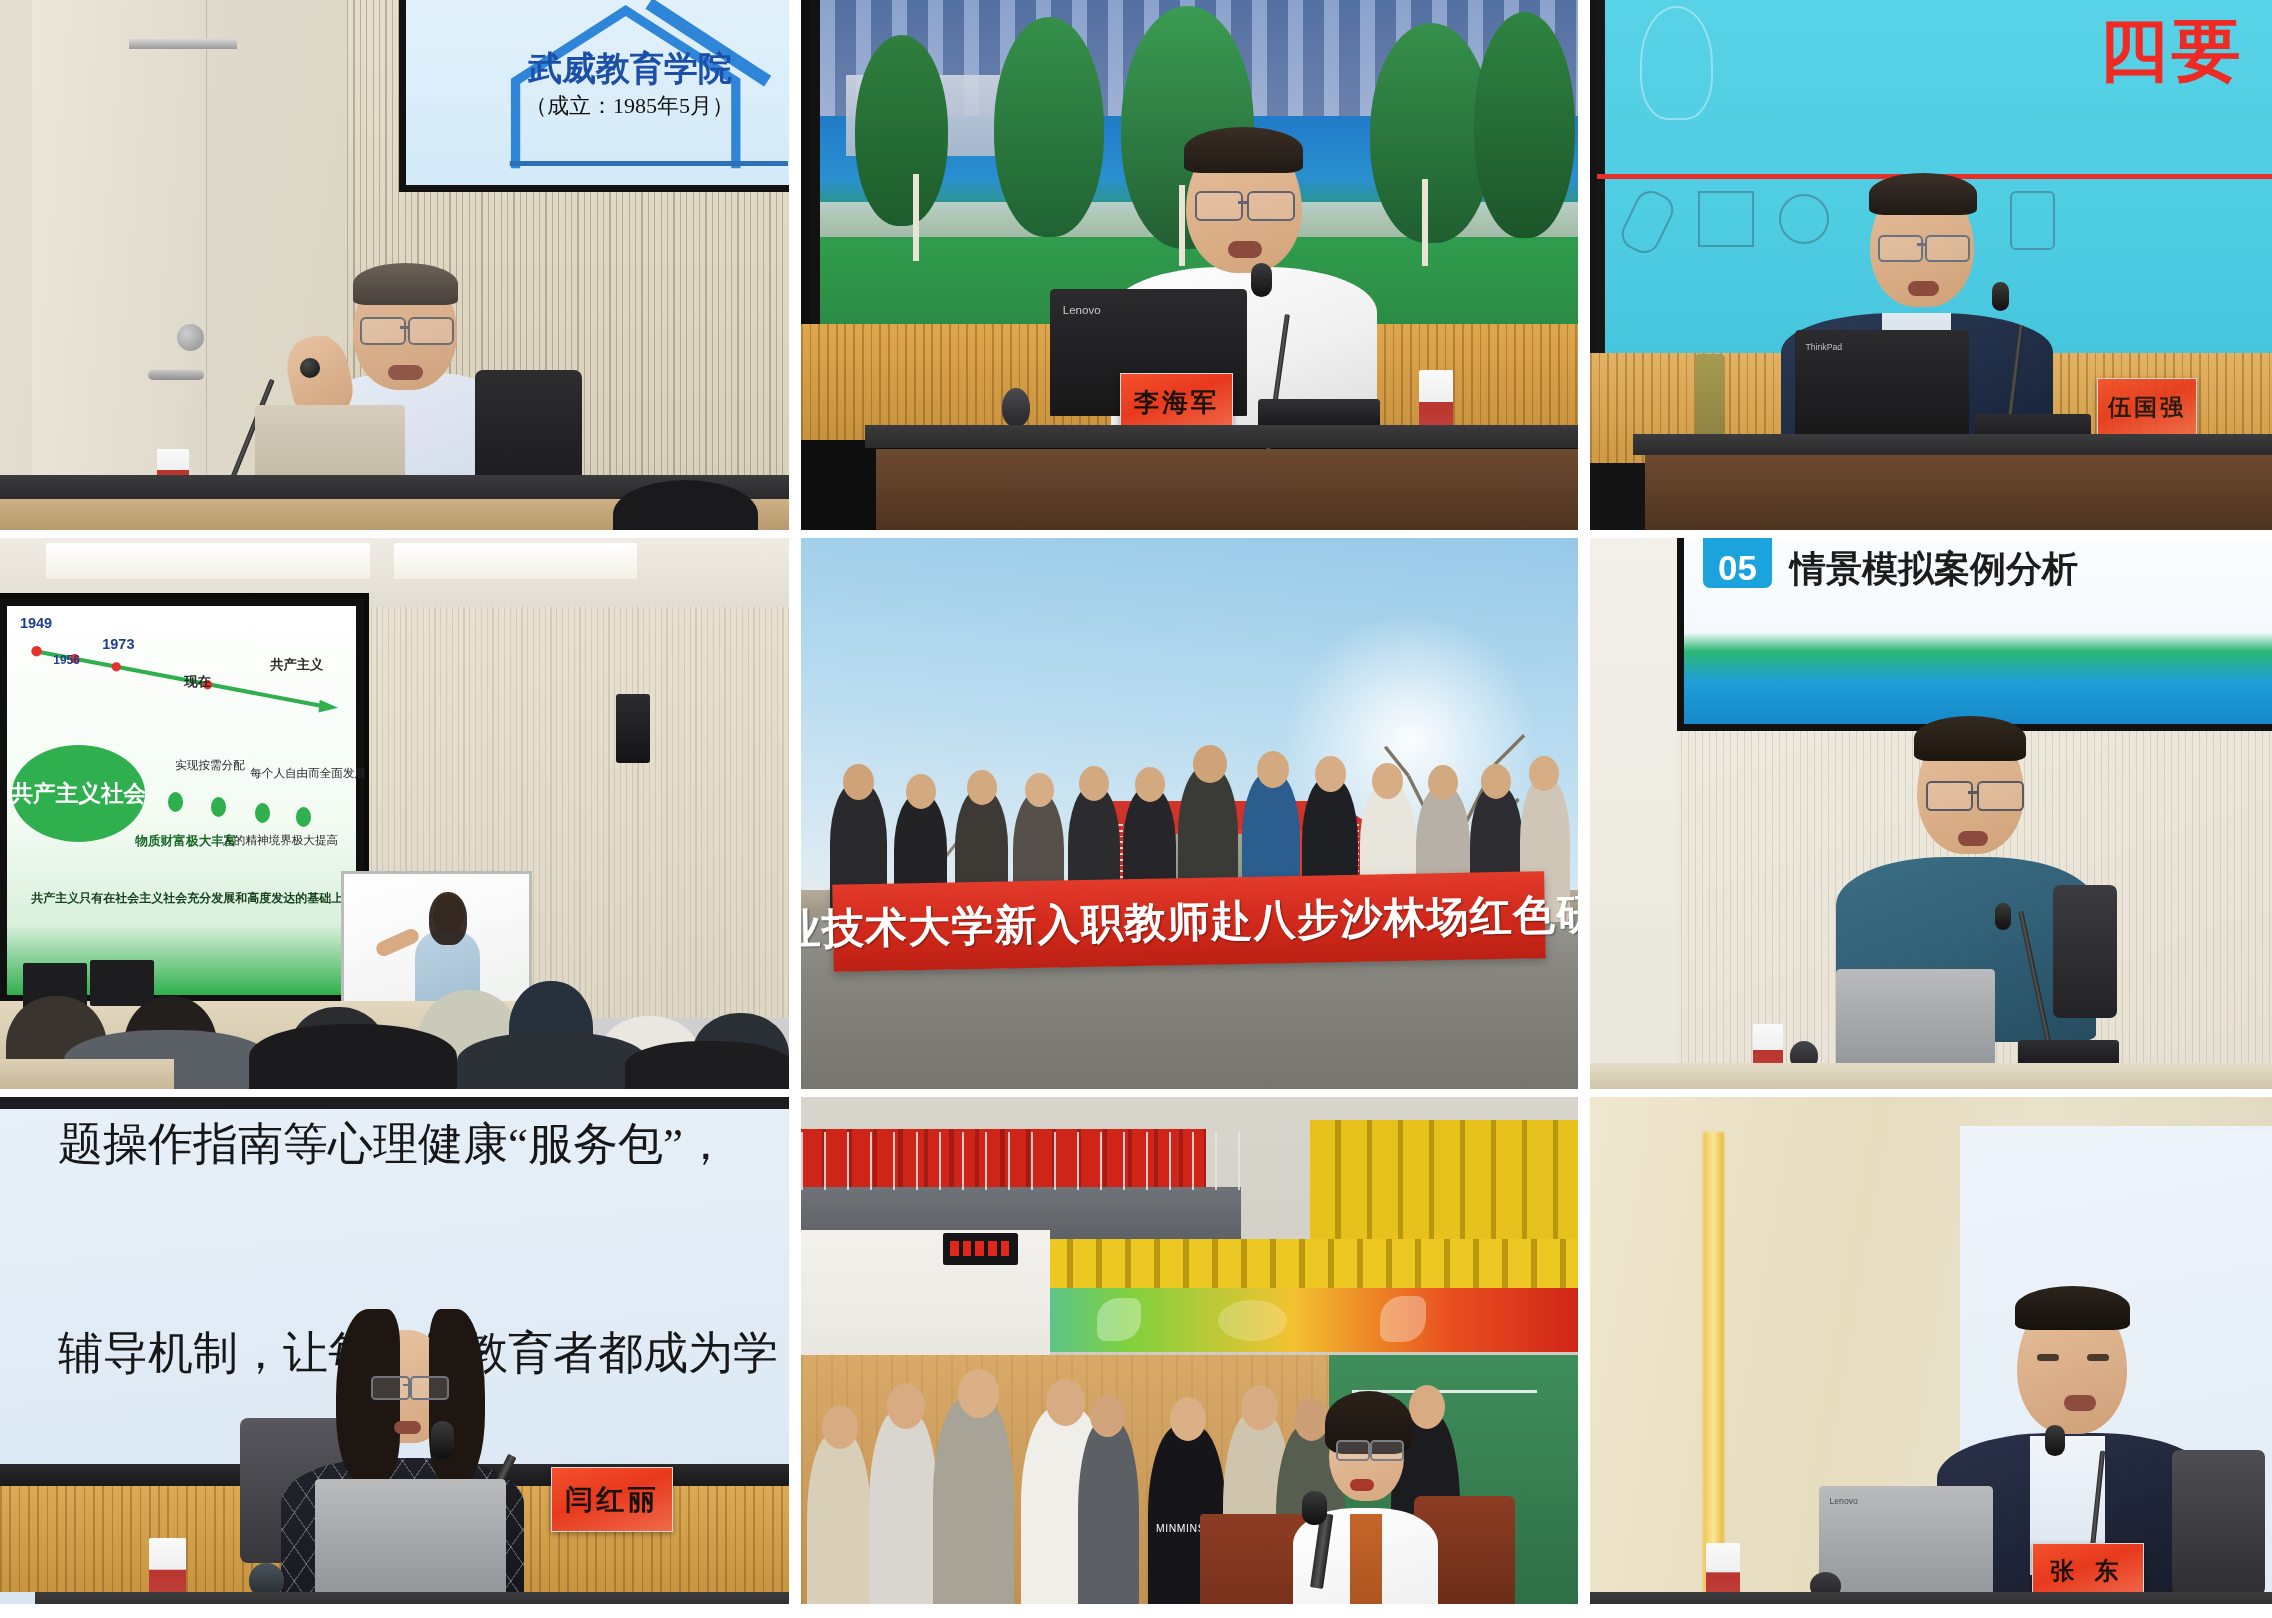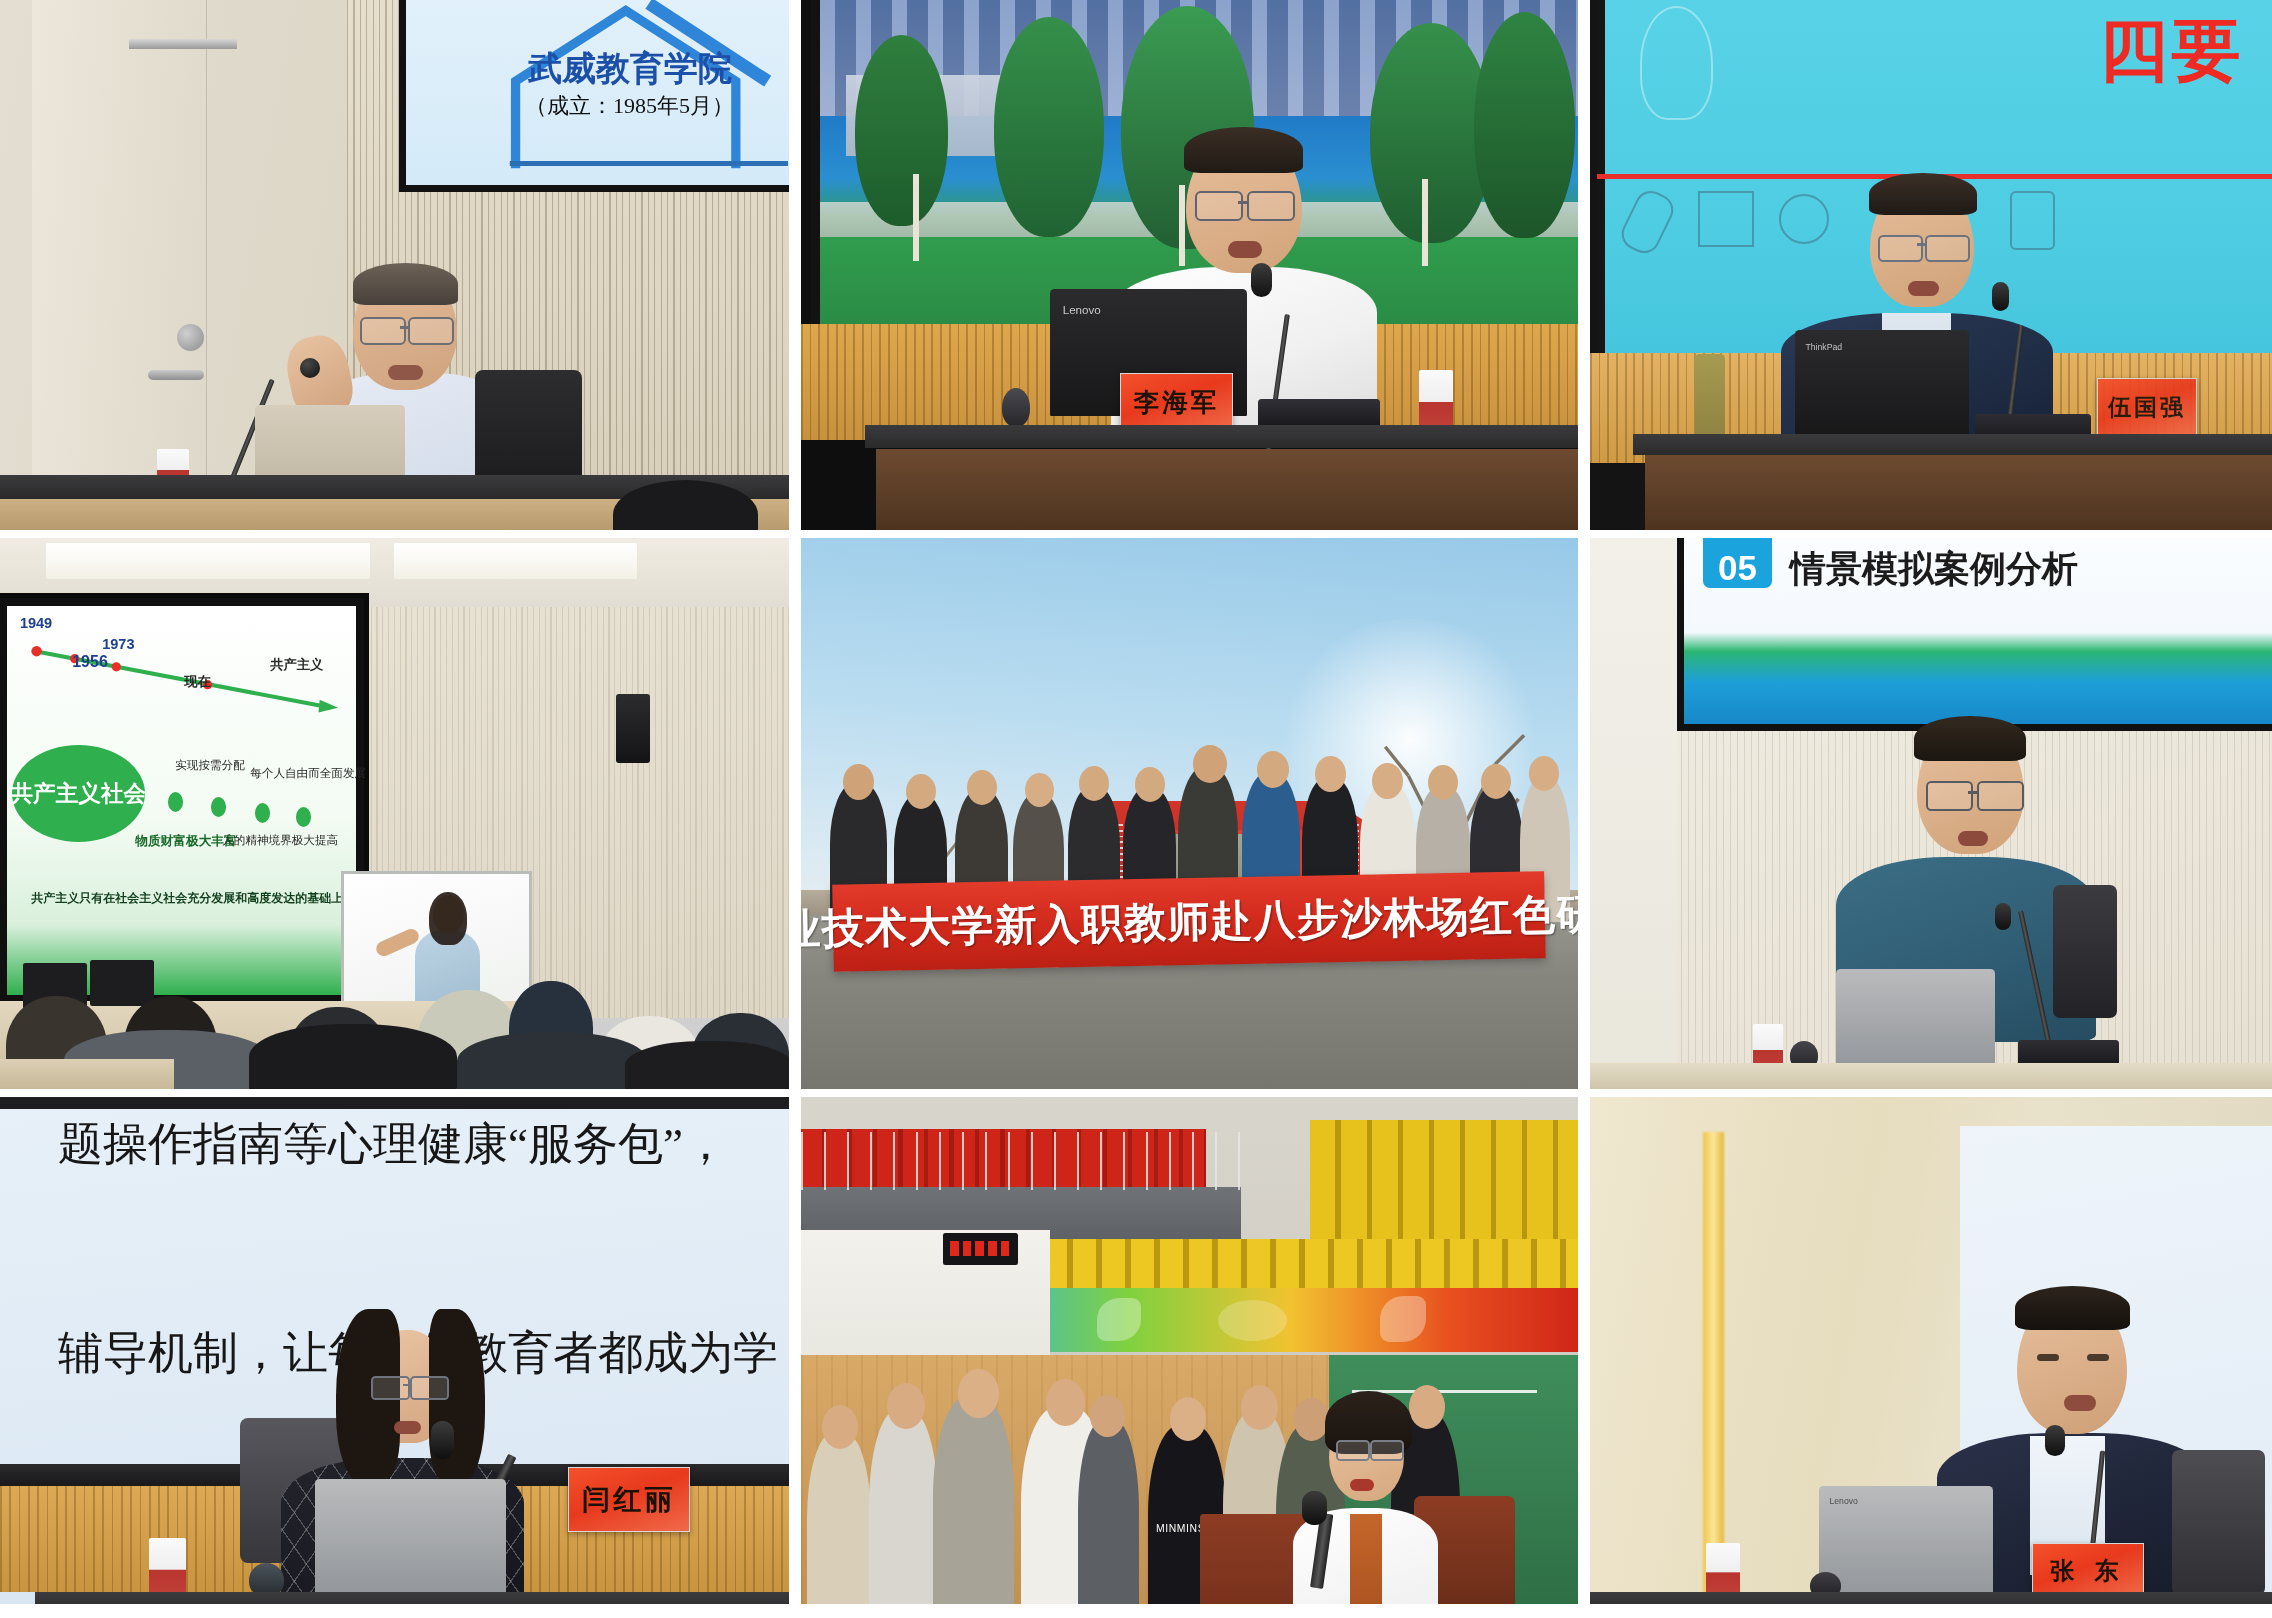--- a/index.html
+++ b/index.html
@@ -302,21 +302,21 @@
 
         <svg class="abs" style="left:11.6px;top:29px;width:324px;height:104px" viewBox="0 0 560 180">
           <line x1="28" y1="28" x2="520" y2="122" stroke="#2faf4d" stroke-width="7"></line>
           <polygon points="520,112 552,126 518,134" fill="#2faf4d"></polygon>
           <circle cx="30" cy="28" r="9" fill="#e8302b"></circle>
           <circle cx="96" cy="41" r="8" fill="#e8302b"></circle>
           <circle cx="168" cy="55" r="8" fill="#e8302b"></circle>
           <circle cx="326" cy="86" r="8" fill="#e8302b"></circle>
         </svg>
         <div class="abs" style="left:12.7px;top:9.3px;color:#1d3f8f;font-size:14.5px;font-weight:bold;">1949</div>
-        <div class="abs" style="left:46px;top:47px;color:#1d3f8f;font-size:16px;font-weight:bold;margin-left:19px;">1956</div>
+        <div class="abs" style="left:46px;top:47px;color:#1d3f8f;font-size:12px;font-weight:bold;">1956</div>
         <div class="abs" style="left:95px;top:30px;color:#1d3f8f;font-size:14.5px;font-weight:bold;">1973</div>
         <div class="abs" style="left:177px;top:67px;color:#2a2a2a;font-size:13.3px;font-weight:bold;">现在</div>
         <div class="abs" style="left:263px;top:50px;color:#2a2a2a;font-size:13.3px;font-weight:bold;white-space:nowrap;">共产主义</div>
 
         <div class="abs" style="left:4.6px;top:139px;width:133px;height:97px;border-radius:50%;background:#2faf4d;display:flex;align-items:center;justify-content:center;">
           <span style="color:#fff;font-weight:bold;font-size:22.6px;font-family:'Liberation Serif',serif;white-space:nowrap;">共产主义社会</span>
         </div>
 
         <div class="abs" style="left:168px;top:152px;color:#2a2a2a;font-size:11.6px;white-space:nowrap;font-family:'Liberation Serif',serif;">实现按需分配</div>
         <div class="abs" style="left:243px;top:160px;color:#2a2a2a;font-size:11.6px;white-space:nowrap;font-family:'Liberation Serif',serif;">每个人自由而全面发展</div>
@@ -495,21 +495,21 @@
       <div class="abs" style="left:139px;top:119px;width:27px;height:12.7px;border-radius:7px;background:#8d4b3d;"></div>
     </div>
 
     <div class="abs mic-stem" style="left:457px;top:347px;width:9.3px;height:116px;transform:rotate(26deg);"></div>
     <div class="abs" style="left:431px;top:324px;width:23px;height:38px;border-radius:11.6px;background:linear-gradient(180deg,#3c3c3c,#0f0f0f);"></div>
 
     <div class="abs laptop-lid silver" style="left:315px;top:382px;width:191px;height:116px;"></div>
     <div class="abs cup" style="left:149px;top:441px;width:37px;height:57px;"></div>
     <div class="abs" style="left:249px;top:466px;width:35px;height:34px;border-radius:50% 50% 45% 45%;background:linear-gradient(180deg,#4a545c,#262b30);"></div>
 
-    <div class="placard abs" style="left:568px;top:370px;width:120px;height:63px;font-size:28px;">
+    <div class="placard abs" style="left:551px;top:370px;width:120px;height:63px;font-size:28px;">
       <span>闫红丽</span>
     </div>
 
     <div class="abs desk-top" style="left:35px;top:495px;width:754px;height:22px;"></div>
 
   </div>
 
   <div class="cell">
     <div class="c8-bg"></div>
 

